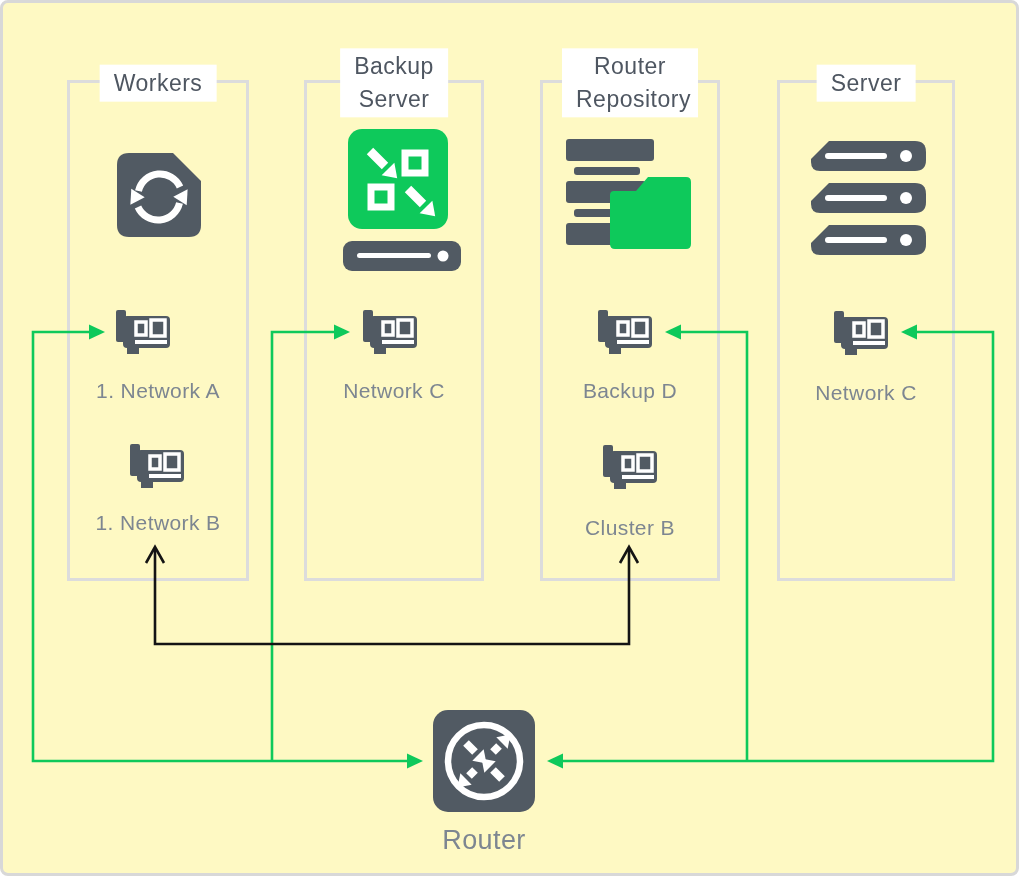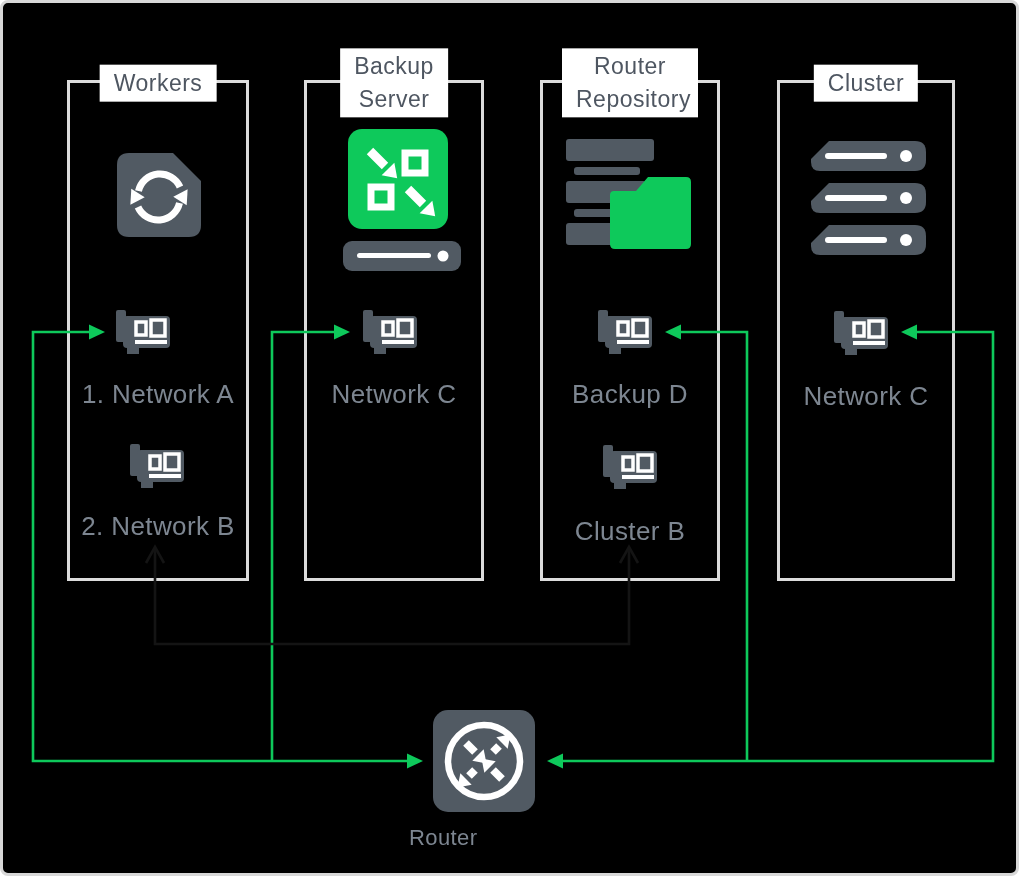--- a/index.html
+++ b/index.html
@@ -2,21 +2,21 @@
 <html style="--green: #0ec95b; --dark: #515a63; --title-text: #4e5661; --label-text: #7d8691; --panel-border: #dcdcdc; --outer-border: #d8d8d8; --connector-black: #141414;"><head>
 <meta charset="utf-8">
 <style>
   html,body{margin:0;padding:0;background:#ffffff;}
   *{box-sizing:border-box;}
   body{font-family:"Liberation Sans", sans-serif;}
 
   .canvas{
     position:relative;
     width:1019px;height:876px;
-    background:#000000;
+    background:#fef9c3;
     border:3px solid var(--outer-border,#d8d8d8);
     border-radius:8px;
     overflow:hidden;
   }
 
   .panel{
     position:absolute;
     top:77px;height:501px;
     border:3px solid var(--panel-border,#dcdcdc);
     background:transparent;
@@ -37,30 +37,30 @@
     text-align:center;
     letter-spacing:.5px;
     white-space:normal;
   }
 
   .abs{position:absolute;}
 
   .nic-label{
     position:absolute;left:0;right:0;
     text-align:center;
-    font-size:26px;
+    font-size:21px;
     color:var(--label-text,#7d8691);
     letter-spacing:.4px;
   }
 
   .router-label{
     position:absolute;
     top:822px;left:406px;width:150px;
-    text-align:left;
-    font-size:22px;
+    text-align:center;
+    font-size:27px;
     color:var(--label-text,#7d8691);
     letter-spacing:.4px;
   }
 
   .overlay{position:absolute;left:0;top:0;pointer-events:none;}
 
   
   .fill-dark{fill:var(--dark,#515a63);}
   .fill-green{fill:var(--green,#0ec95b);}
   .fill-white{fill:#ffffff;}
@@ -96,21 +96,21 @@
     <div class="nic-label" style="top:296px">1. Network A</div>
 
     <svg class="abs" style="left:55px;top:359px" width="64" height="48" viewBox="0 0 64 48">
       <rect class="fill-dark" x="5" y="2" width="10" height="32" rx="2"></rect>
       <rect class="fill-dark" x="12" y="8" width="47" height="32" rx="4"></rect>
       <rect class="fill-dark" x="16" y="38" width="12" height="8"></rect>
       <rect class="stroke-white" stroke-width="3.5" x="25" y="14" width="10" height="13"></rect>
       <rect class="stroke-white" stroke-width="3.5" x="40" y="12" width="14" height="16"></rect>
       <rect class="fill-white" x="24" y="32" width="32" height="4"></rect>
     </svg>
-    <div class="nic-label" style="top:428px">2. Network B</div>
+    <div class="nic-label" style="top:428px">1. Network B</div>
   </div>
 
   <div class="panel panel-2">
     <div class="panel-title">Backup Server</div>
 
     <svg class="abs" style="left:36px;top:46px" width="118" height="144" viewBox="0 0 118 144">
       <rect class="fill-green" x="5" y="0" width="100" height="100" rx="14"></rect>
       <line class="stroke-white" stroke-width="9" x1="27" y1="22" x2="42" y2="37"></line>
       <polygon class="fill-white" points="0,-9 13,0 0,9" transform="translate(45,40) rotate(45)"></polygon>
       <rect class="stroke-white" stroke-width="7" x="62" y="24" width="20" height="20"></rect>
@@ -160,21 +160,21 @@
       <rect class="fill-dark" x="12" y="8" width="47" height="32" rx="4"></rect>
       <rect class="fill-dark" x="16" y="38" width="12" height="8"></rect>
       <rect class="stroke-white" stroke-width="3.5" x="25" y="14" width="10" height="13"></rect>
       <rect class="stroke-white" stroke-width="3.5" x="40" y="12" width="14" height="16"></rect>
       <rect class="fill-white" x="24" y="32" width="32" height="4"></rect>
     </svg>
     <div class="nic-label" style="top:433px">Cluster B</div>
   </div>
 
   <div class="panel panel-4">
-    <div class="panel-title">Cluster</div>
+    <div class="panel-title">Server</div>
 
     <svg class="abs" style="left:31px;top:58px" width="115" height="114" viewBox="0 0 115 114">
       <g>
         <path class="fill-dark" d="M18,0 H104 Q115,0 115,11 V19 Q115,30 104,30 H9 Q0,30 0,21 V18 Z"></path>
         <rect class="fill-white" x="14" y="12" width="62" height="6" rx="3"></rect>
         <circle class="fill-white" cx="95" cy="15" r="6"></circle>
       </g>
       <g transform="translate(0,42)">
         <path class="fill-dark" d="M18,0 H104 Q115,0 115,11 V19 Q115,30 104,30 H9 Q0,30 0,21 V18 Z"></path>
         <rect class="fill-white" x="14" y="12" width="62" height="6" rx="3"></rect>

